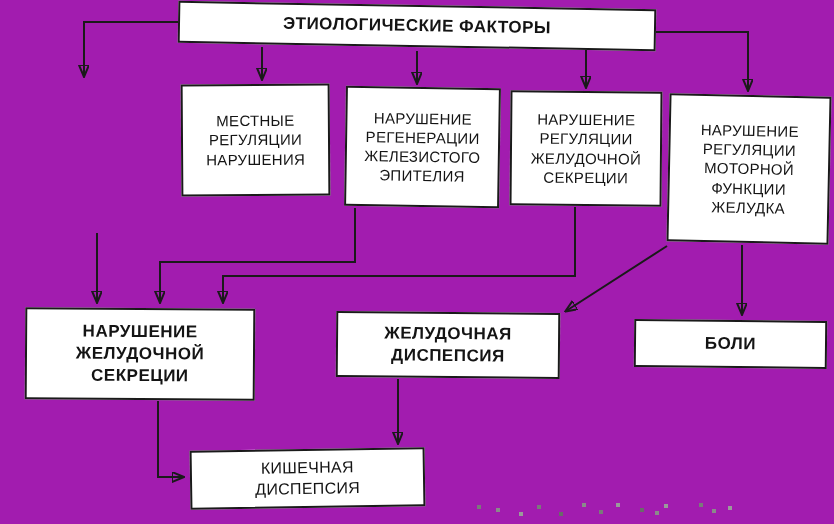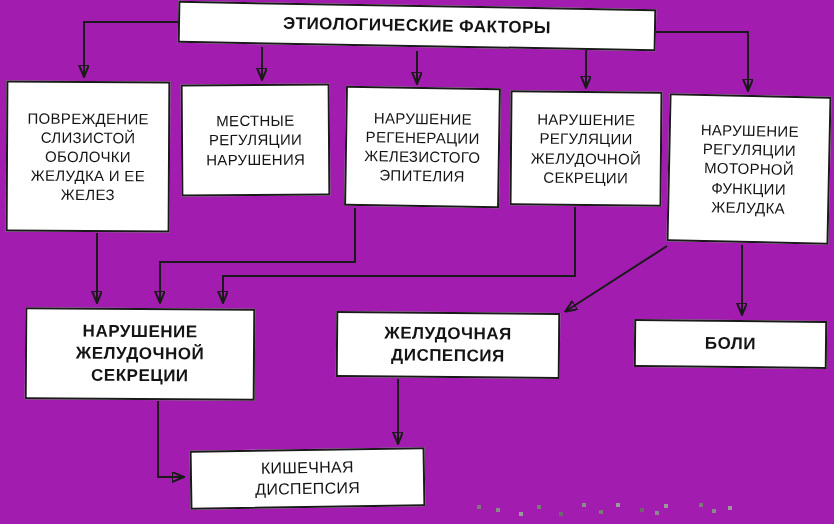--- a/index.html
+++ b/index.html
@@ -60,27 +60,20 @@
     <path d="M667 246 L566 311" marker-end="url(#arr)"></path>
     <path d="M742 245 V314" marker-end="url(#arr)"></path>
     <path d="M158 401 V477 H183" marker-end="url(#arr)"></path>
     <path d="M398 379 V443" marker-end="url(#arr)"></path>
   </svg>
 
   <div class="box strong n0">
     <span>ЭТИОЛОГИЧЕСКИЕ ФАКТОРЫ</span>
   </div>
 
-  <div class="box plain n1">
-    <span>ПОВРЕЖДЕНИЕ
-СЛИЗИСТОЙ
-ОБОЛОЧКИ
-ЖЕЛУДКА И ЕЕ
-ЖЕЛЕЗ</span>
-  </div>
 
   <div class="box plain n2">
     <span>МЕСТНЫЕ
 РЕГУЛЯЦИИ
 НАРУШЕНИЯ</span>
   </div>
 
   <div class="box plain n3">
     <span>НАРУШЕНИЕ
 РЕГЕНЕРАЦИИ

